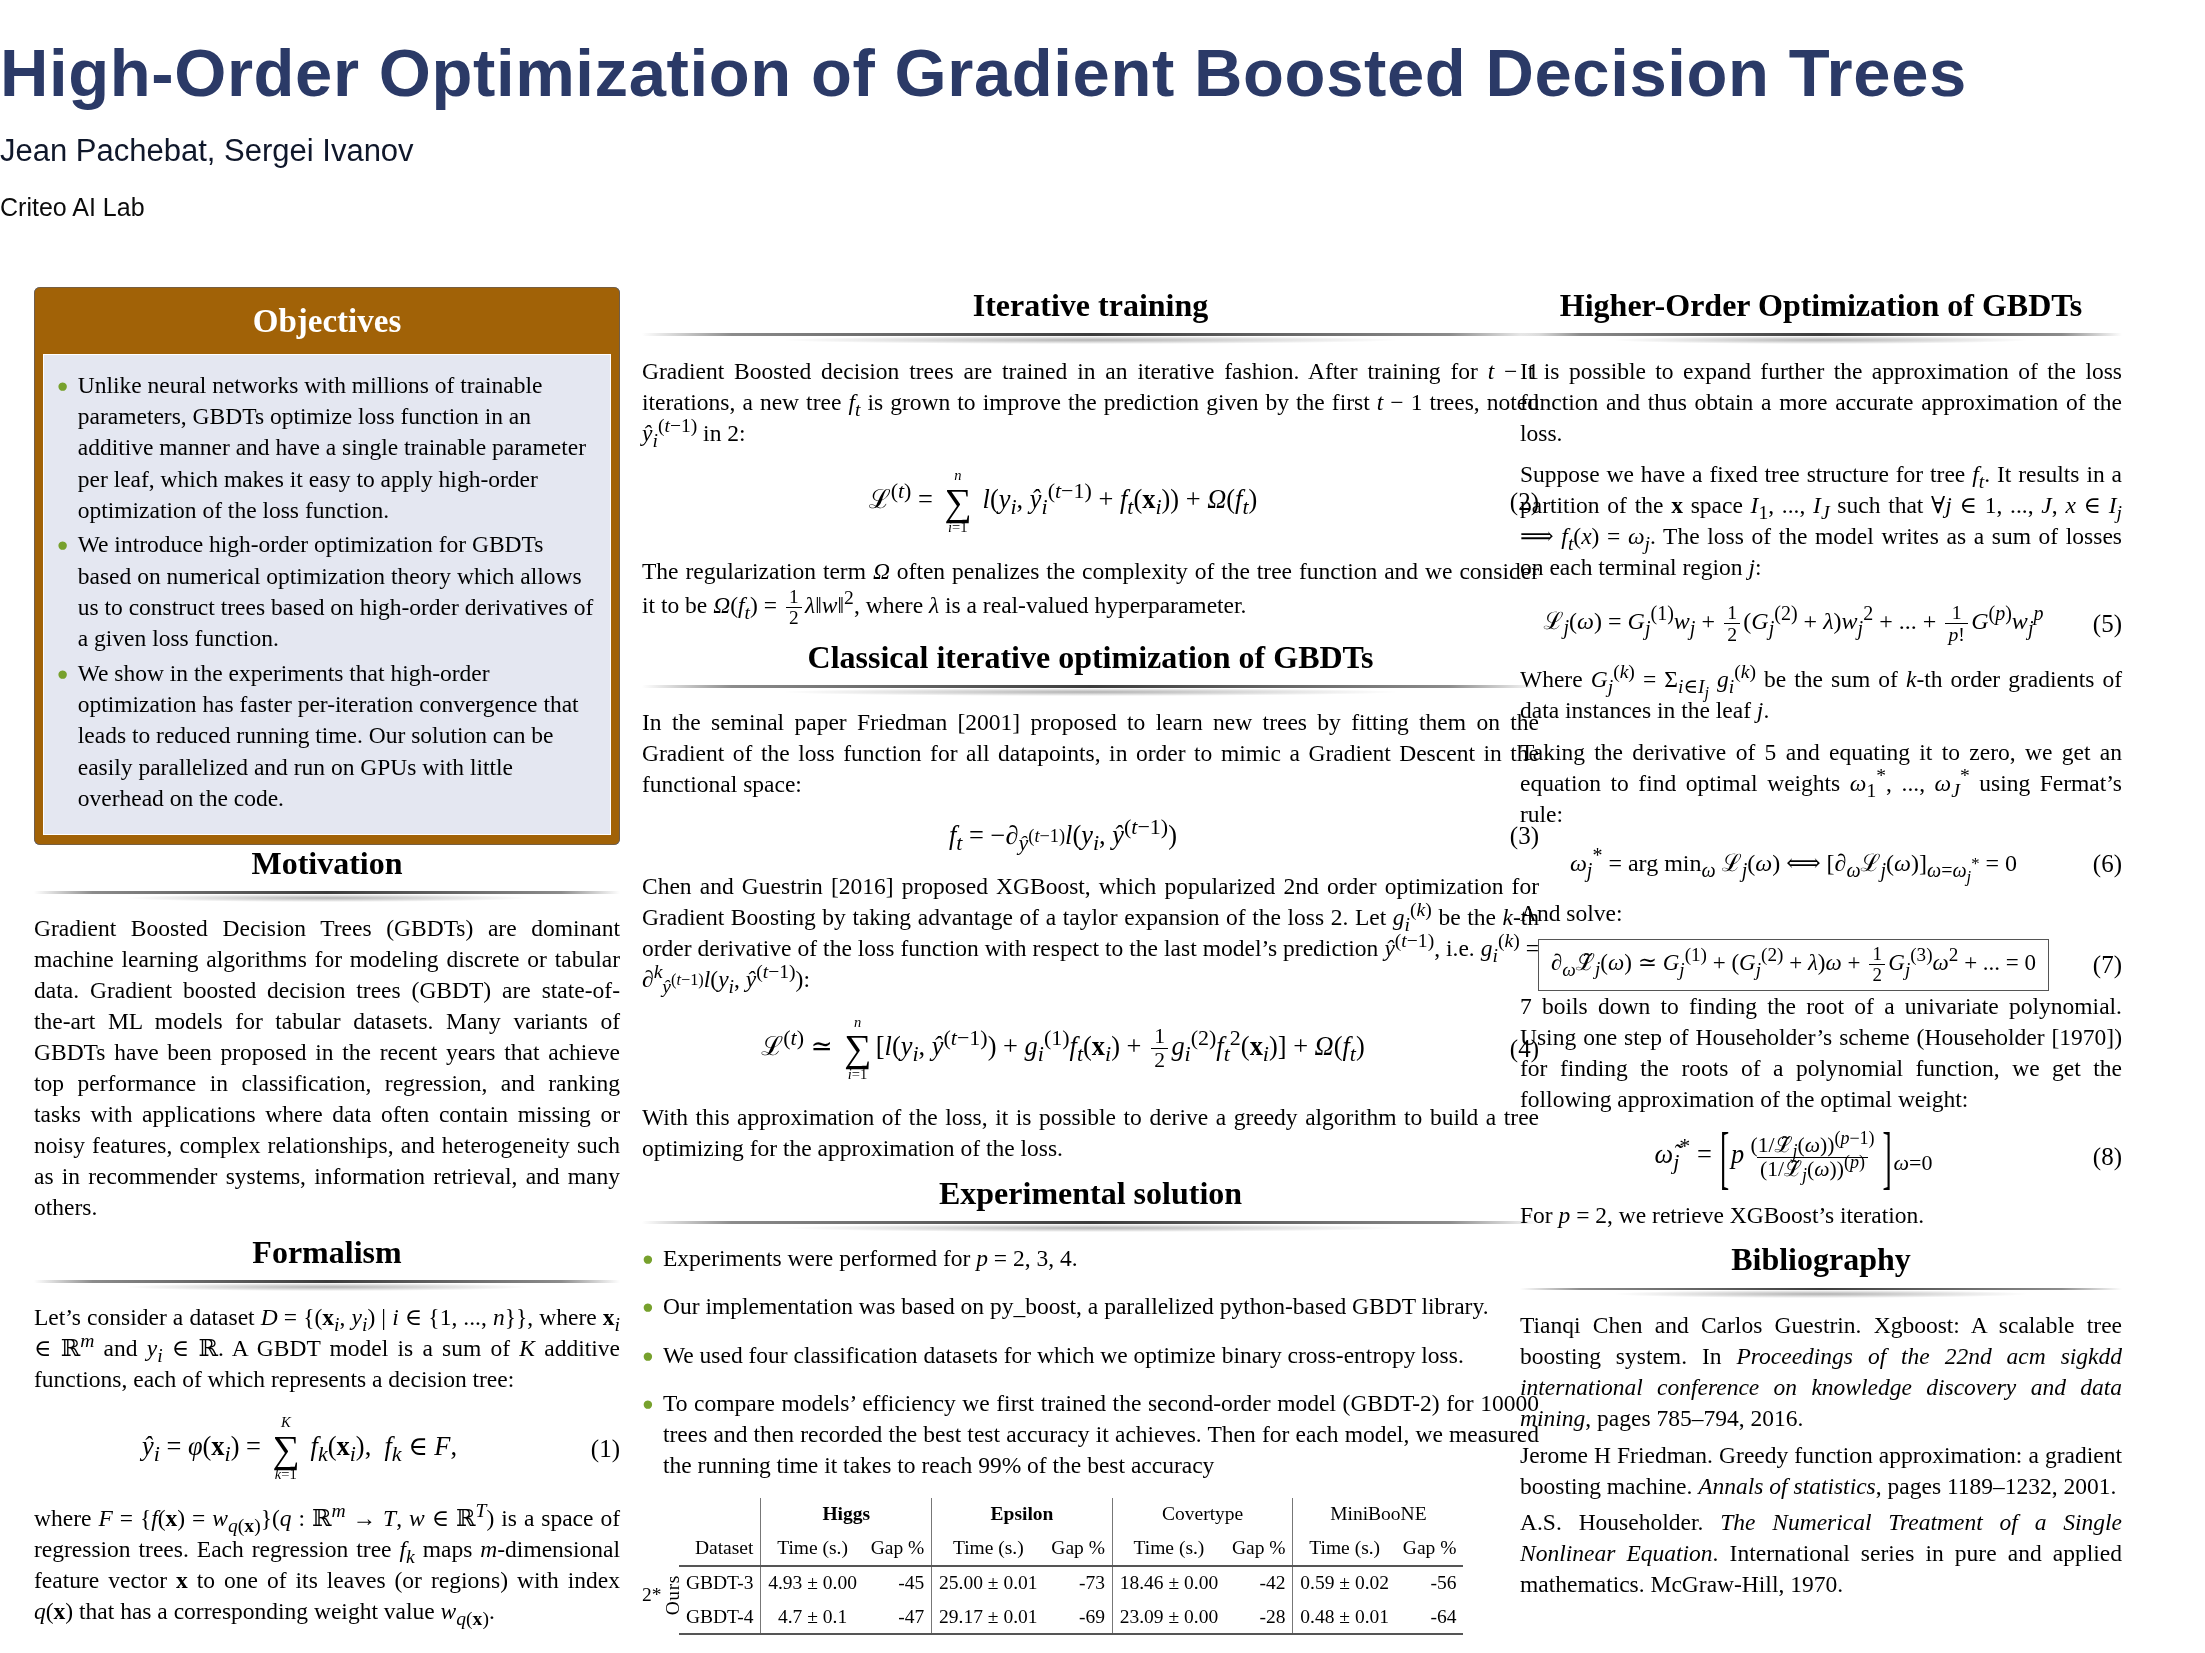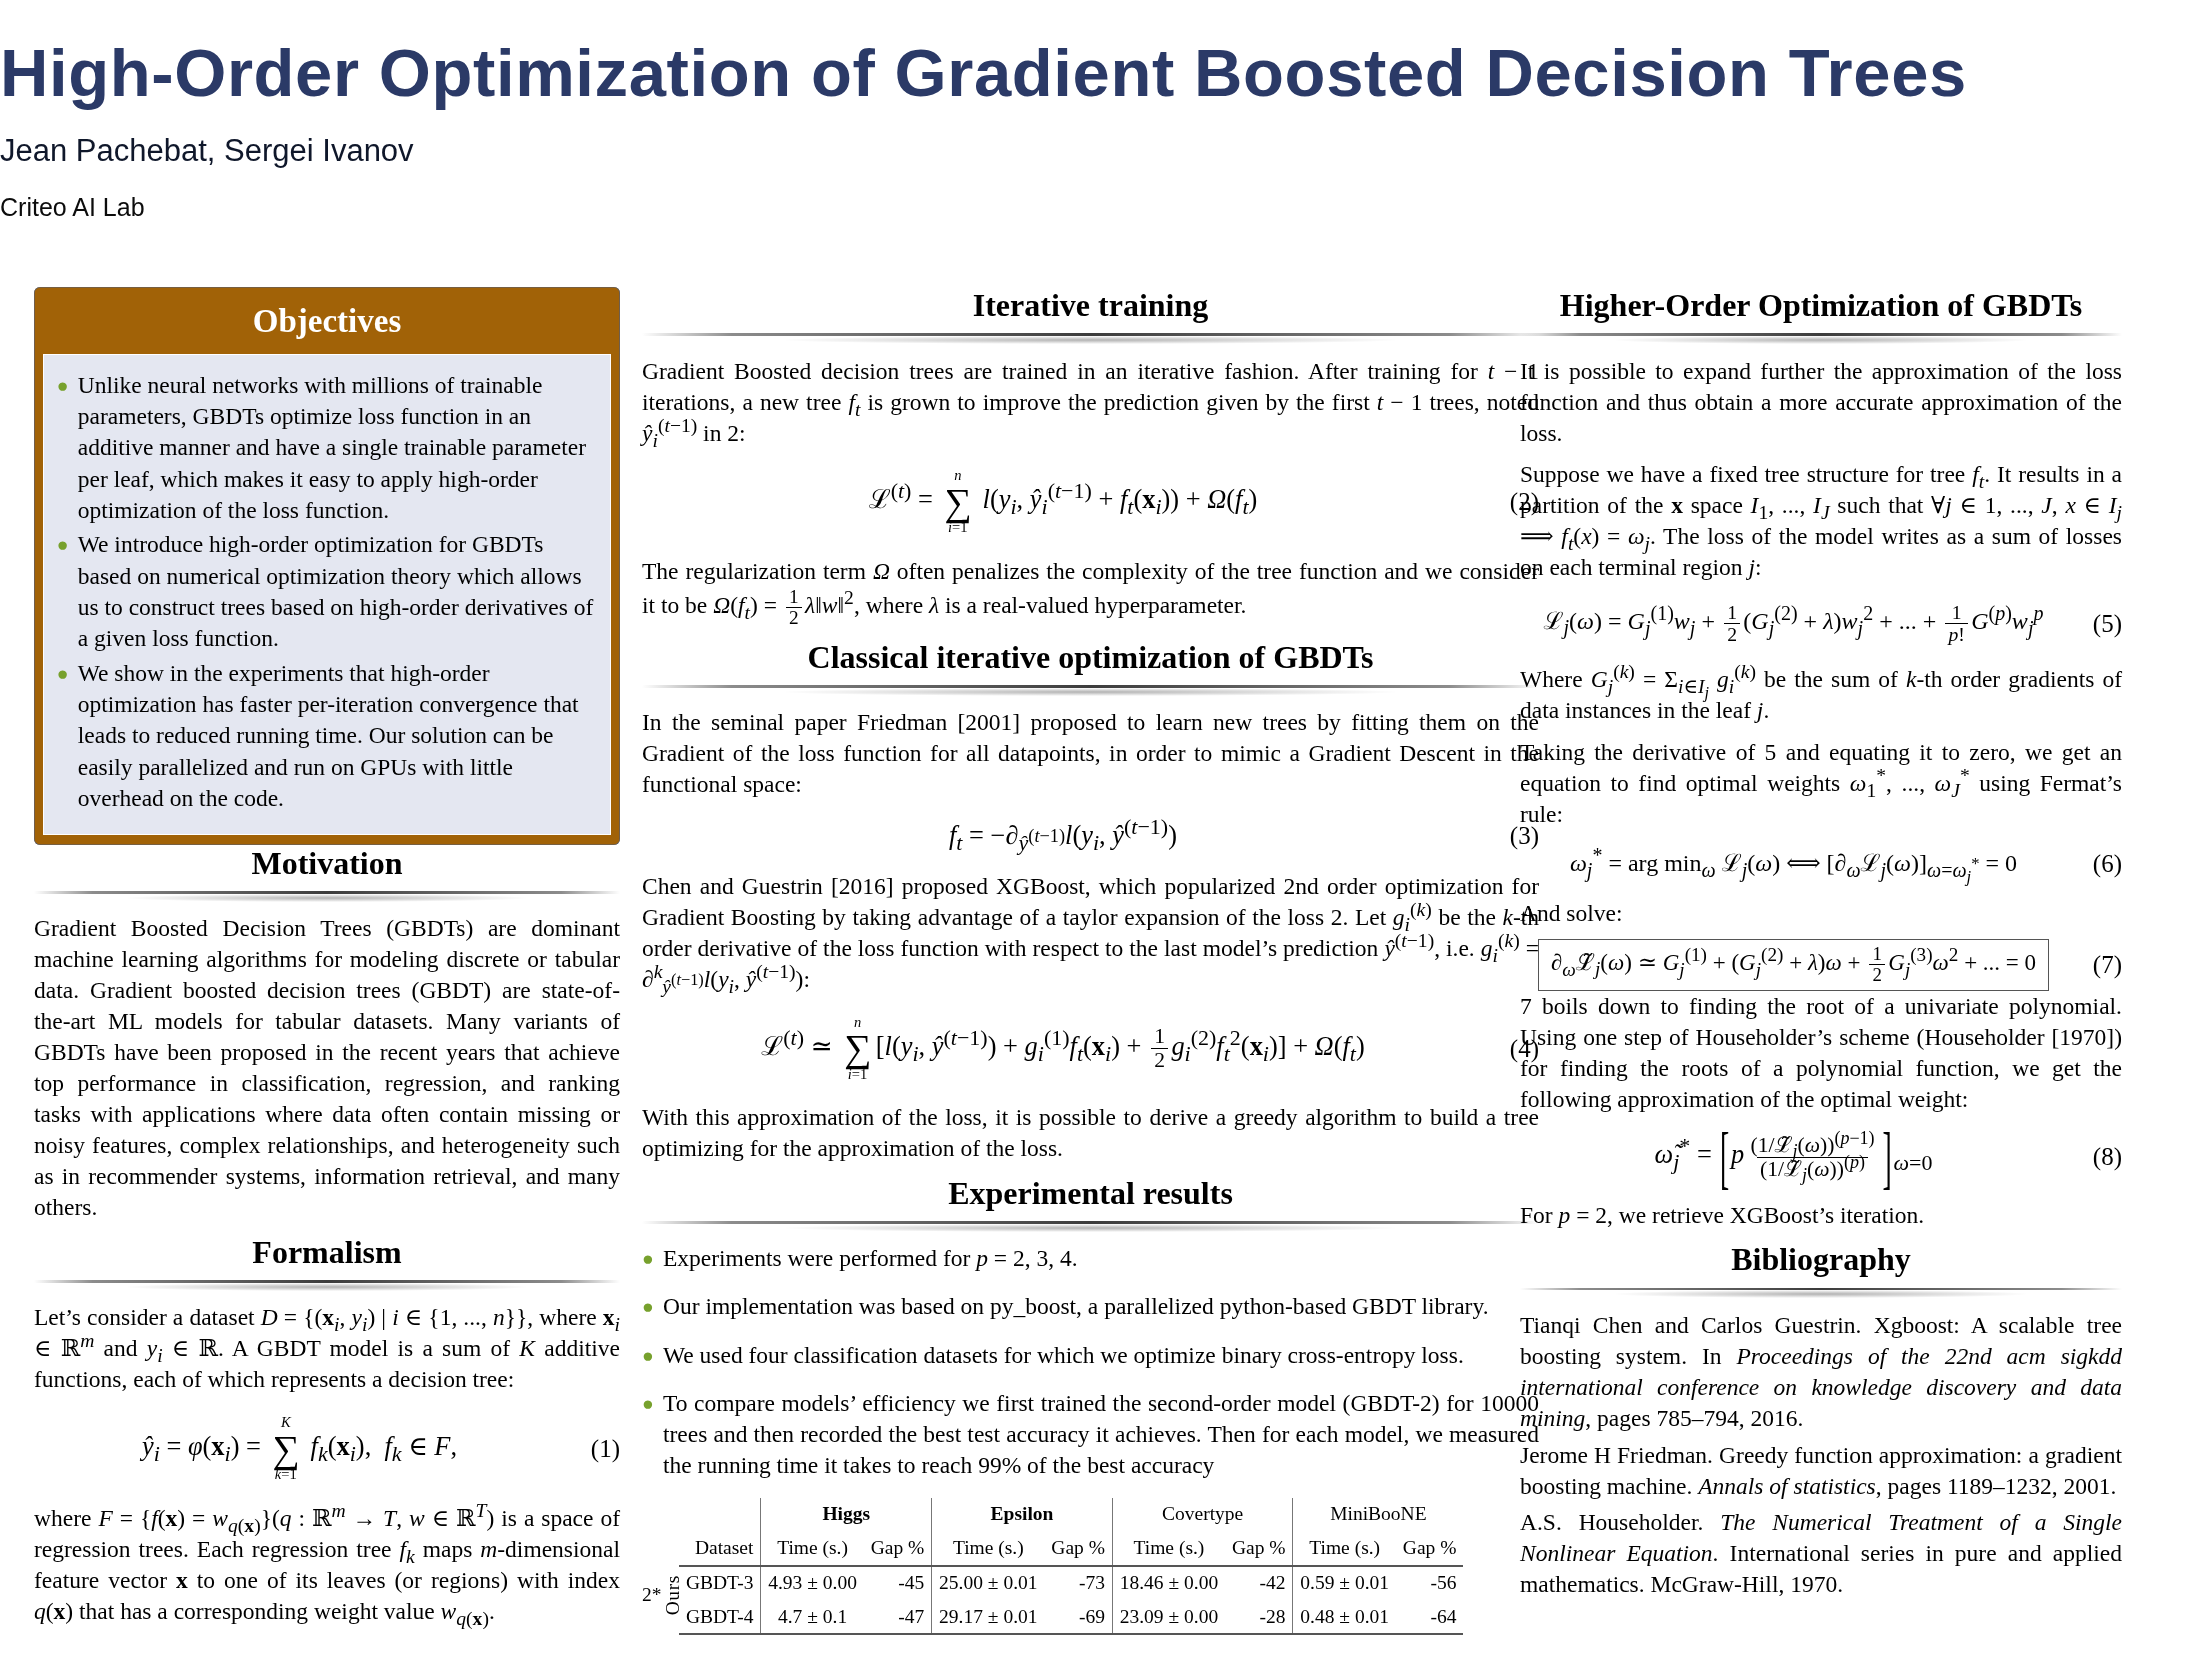--- a/index.html
+++ b/index.html
@@ -158,21 +158,21 @@
             <span class="sig">∑</span>
             <span class="lim"><i>i</i>=1</span>
           </span>[<i>l</i>(<i>y<sub>i</sub></i>, <i>ŷ</i><sup>(<i>t</i>−1)</sup>) + <i>g<sub>i</sub></i><sup>(1)</sup><i>f<sub>t</sub></i>(<b>x</b><sub><i>i</i></sub>) + <span class="frac">
             <span class="num">1</span>
             <span class="den">2</span>
           </span><i>g<sub>i</sub></i><sup>(2)</sup><i>f<sub>t</sub></i><sup>2</sup>(<b>x</b><sub><i>i</i></sub>)] + <i>Ω</i>(<i>f<sub>t</sub></i>)</span>
       <span class="eqno">(4)</span>
     </div>
     <p class="body">With this approximation of the loss, it is possible to derive a greedy algorithm to build a tree optimizing for the approximation of the loss.</p>
 
-    <h2 class="sec sp">Experimental results</h2>
+    <h2 class="sec sp">Experimental solution</h2>
     <div class="rule"></div>
     <div class="exp-item">
       <span class="bullet">●</span>
       <span>Experiments were performed for <i>p</i> = 2, 3, 4.</span>
     </div>
     <div class="exp-item">
       <span class="bullet">●</span>
       <span>Our implementation was based on py_boost, a parallelized python-based GBDT library.</span>
     </div>
     <div class="exp-item">
@@ -210,21 +210,21 @@
           <th>Gap %</th>
         </tr>
         <tr class="r2">
           <td class="ds">GBDT-3</td>
           <td class="time vline">4.93 ± 0.00</td>
           <td class="gap">-45</td>
           <td class="time vline">25.00 ± 0.01</td>
           <td class="gap">-73</td>
           <td class="time vline">18.46 ± 0.00</td>
           <td class="gap">-42</td>
-          <td class="time vline">0.59 ± 0.01</td>
+          <td class="time vline">0.59 ± 0.02</td>
           <td class="gap">-56</td>
         </tr>
         <tr class="r3">
           <td class="ds">GBDT-4</td>
           <td class="time vline">4.7 ± 0.1</td>
           <td class="gap">-47</td>
           <td class="time vline">29.17 ± 0.01</td>
           <td class="gap">-69</td>
           <td class="time vline">23.09 ± 0.00</td>
           <td class="gap">-28</td>

